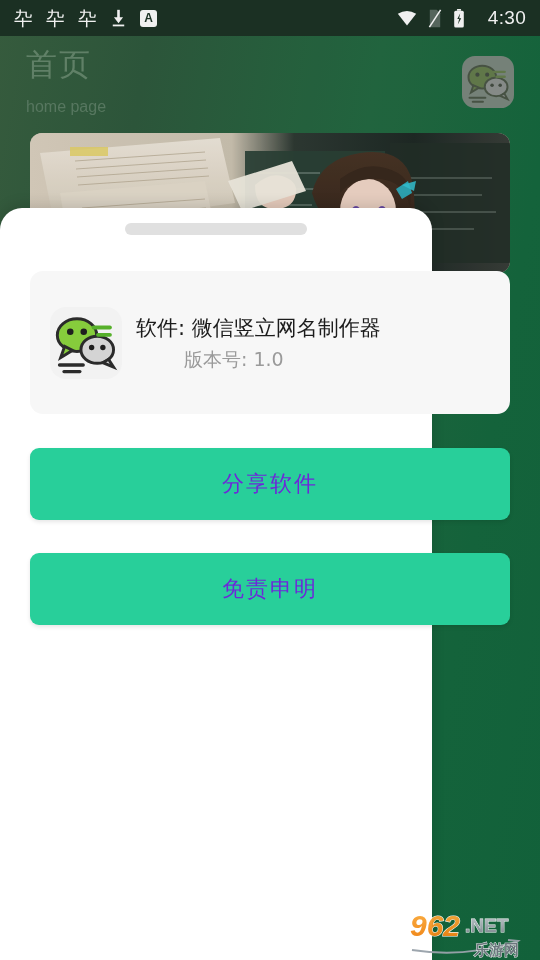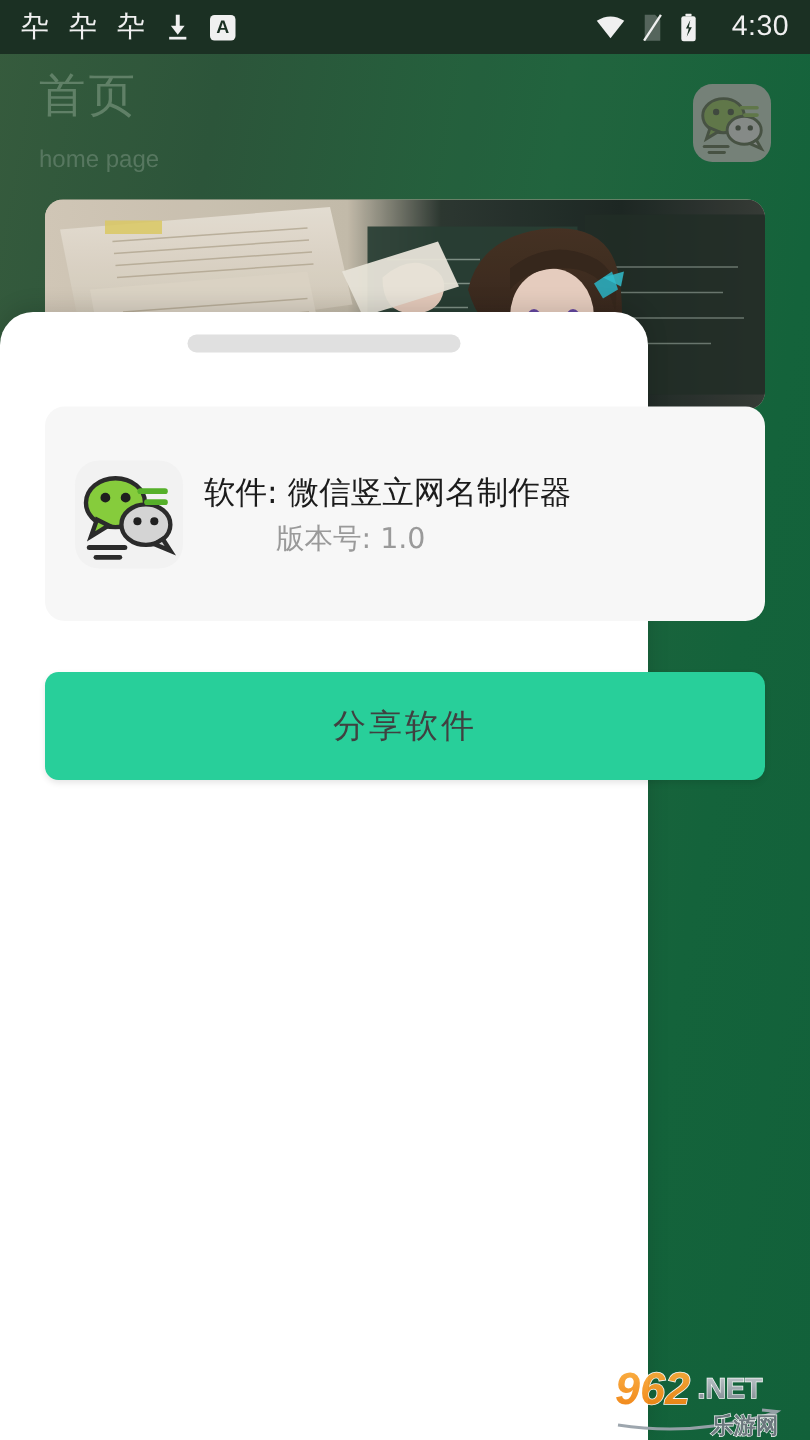--- a/index.html
+++ b/index.html
@@ -153,21 +153,21 @@
     margin-left:48px;
   }
 
   
   .btn{
     position:absolute; left:30px;
     width:480px; height:72px;
     border:none;
     border-radius:9px;
     background:#28cf9a;
-    color:#404040;
+    color:#6d28d9;
     font-size:22px;
     letter-spacing:2px;
     cursor:pointer;
     font-family:"DejaVu Sans","Liberation Sans",sans-serif;
     box-shadow:0 2px 4px rgba(0,0,0,0.10);
     display:flex; align-items:center; justify-content:center;
   }
   .btn-share{ top:240px; }
   .btn-disclaimer{ top:345px; }
 
@@ -339,20 +339,21 @@
           <rect x="11" y="56" width="17" height="2.8" rx="1.4" fill="#2b2b2b"></rect>
         </svg>
       </div>
       <div class="info-texts">
         <div class="info-line1">软件: 微信竖立网名制作器</div>
         <div class="info-line2">版本号: 1.0</div>
       </div>
     </div>
 
     <button class="btn btn-share">分享软件</button>
+    <button class="btn btn-disclaimer">免责申明</button>
   </div>
 
   <div class="watermark">
     <svg viewBox="0 0 124 54" width="124" height="54" aria-hidden="true">
       <defs>
         <linearGradient id="og" x1="0" y1="0" x2="0" y2="1">
           <stop offset="0" stop-color="#fbb040"></stop>
           <stop offset="1" stop-color="#ef7d0c"></stop>
         </linearGradient>
         <linearGradient id="gg" x1="0" y1="0" x2="0" y2="1">

